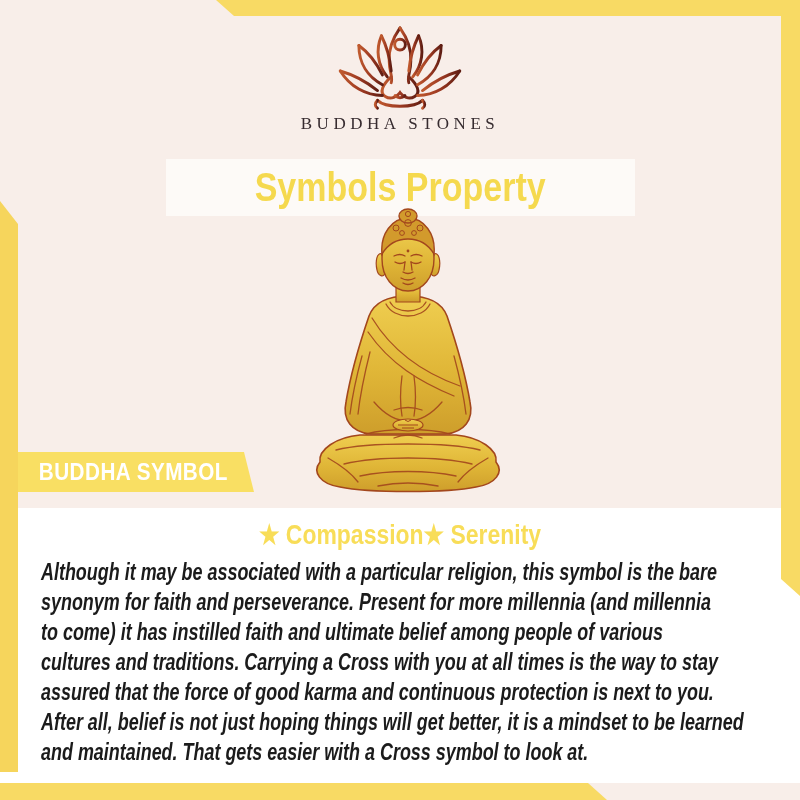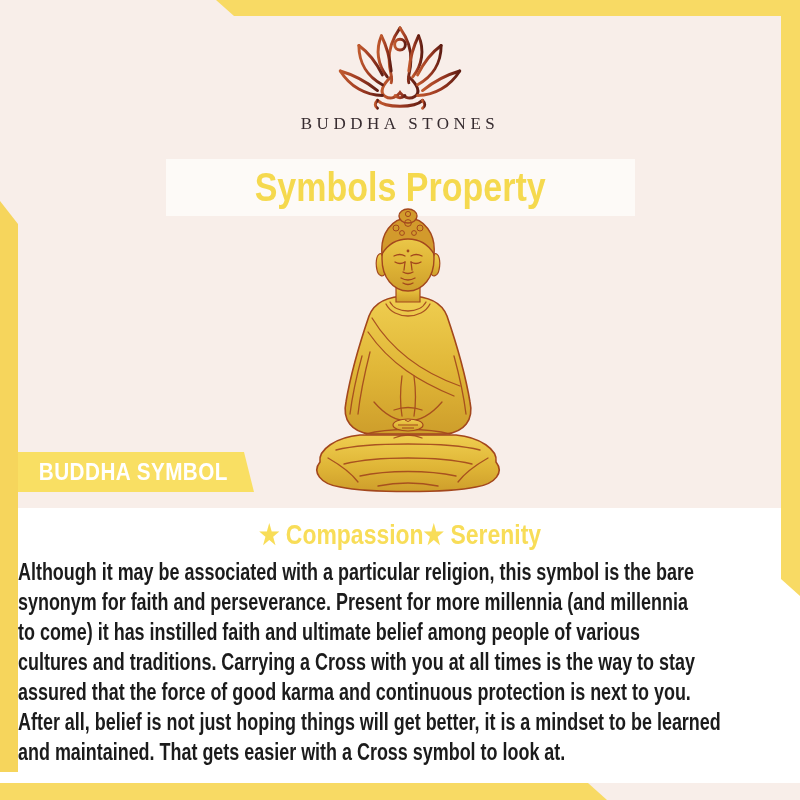--- a/index.html
+++ b/index.html
@@ -50,21 +50,21 @@
   
   .content-box {
     position:absolute; left:0; top:508px; width:800px; height:275px;
     background:#FFFFFF; z-index:1;
   }
   .traits { margin-top:11px; height:32px; display:flex; justify-content:center; align-items:center; }
   .traits-text {
     font-size:27px; font-weight:bold; color:#F8DD58;
     transform:scaleX(.85); white-space:nowrap;
   }
-  .body { margin-top:6px; padding-left:18px; }
+  .body { margin-top:6px; padding-left:41px;font-style:italic; }
   .bline {
     height:30px; line-height:30px; font-size:23px; font-weight:bold;
     color:#1B1B1B; transform:scaleX(.78); transform-origin:0 50%;
     white-space:nowrap;
   }
 </style>
 </head>
 <body>
 
 <div class="canvas">

